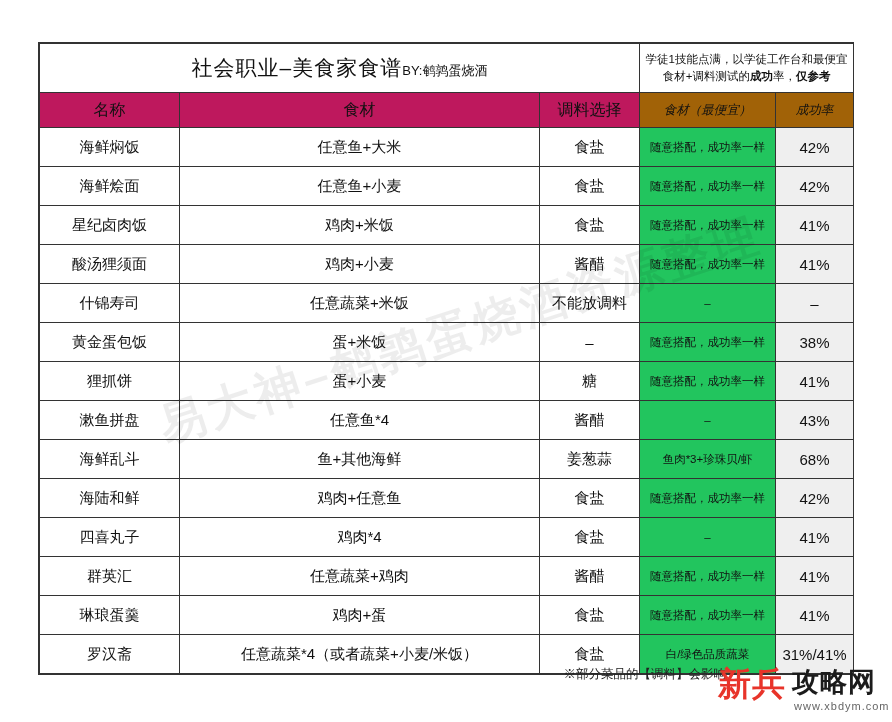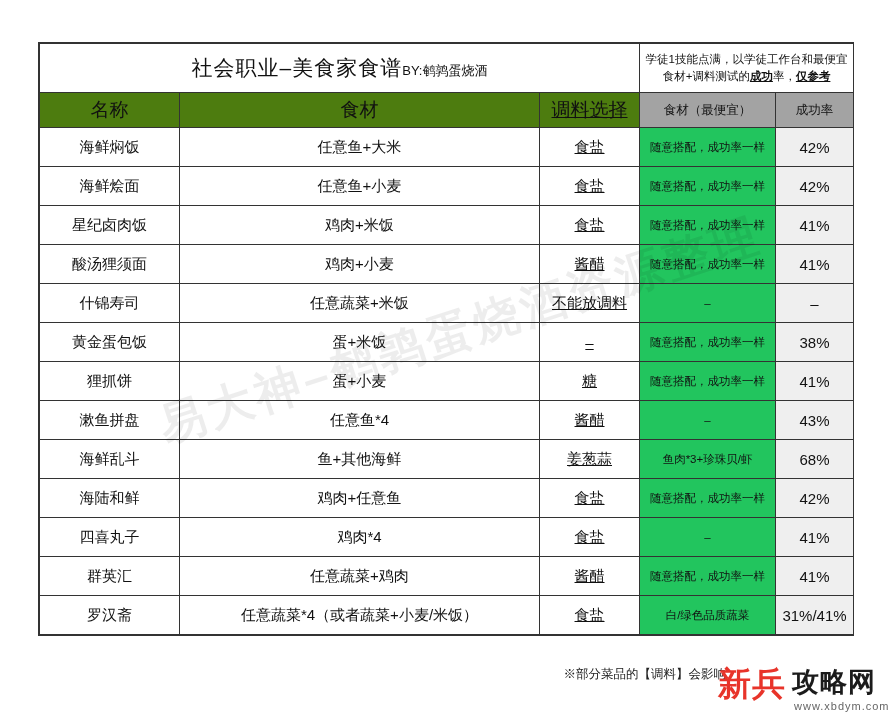--- a/index.html
+++ b/index.html
@@ -78,44 +78,43 @@
 
   .note-cell {
     font-size: 11.5px;
     line-height: 1.45;
     padding: 4px 5px;
     text-align: left;
     letter-spacing: 0;
   }
   .note-cell b {
     font-weight: bold;
-    text-decoration: underline;
   }
 
   .hdr {
     height: 34px;
-    font-size: 19px;
-    font-weight: bold;
-    background: #4d7c0f;
+    font-size: 16px;
+    font-weight: bold;
+    background: #be185d;
   }
   .hdr.small {
     font-size: 12.5px;
   }
 
   .row-cell {
     height: 38px;
     font-size: 15px;
   }
   .col-name { width: 140px; }
   .col-ing  { width: 360px; }
-  .col-season { width: 100px; text-decoration: underline; }
+  .col-season { width: 100px; }
   .col-cheap { width: 136px; background: #22c55e; font-size: 11.5px; }
   .col-rate  { width: 78px; background: #efefef; font-size: 15px; }
 
-  .hdr.col-cheap, .hdr.col-rate { background: #a3a3a3; }
+  .hdr.col-cheap, .hdr.col-rate { background: #a16207; font-style: italic; }
 
   .footnote {
     position: absolute;
     right: 166px;
     top: 666px;
     font-size: 12.5px;
     color: #222;
     z-index: 3;
   }
 
@@ -265,20 +264,27 @@
           <td class="row-cell col-rate">41%</td>
         </tr>
         <tr>
           <td class="row-cell col-name">群英汇</td>
           <td class="row-cell col-ing">任意蔬菜+鸡肉</td>
           <td class="row-cell col-season">酱醋</td>
           <td class="row-cell col-cheap">随意搭配，成功率一样</td>
           <td class="row-cell col-rate">41%</td>
         </tr>
         <tr>
+          <td class="row-cell col-name">琳琅蛋羹</td>
+          <td class="row-cell col-ing">鸡肉+蛋</td>
+          <td class="row-cell col-season">食盐</td>
+          <td class="row-cell col-cheap">随意搭配，成功率一样</td>
+          <td class="row-cell col-rate">41%</td>
+        </tr>
+        <tr>
           <td class="row-cell col-name">罗汉斋</td>
           <td class="row-cell col-ing">任意蔬菜*4（或者蔬菜+小麦/米饭）</td>
           <td class="row-cell col-season">食盐</td>
           <td class="row-cell col-cheap">白/绿色品质蔬菜</td>
           <td class="row-cell col-rate">31%/41%</td>
         </tr>
       </tbody>
     </table>
   </div>
 

